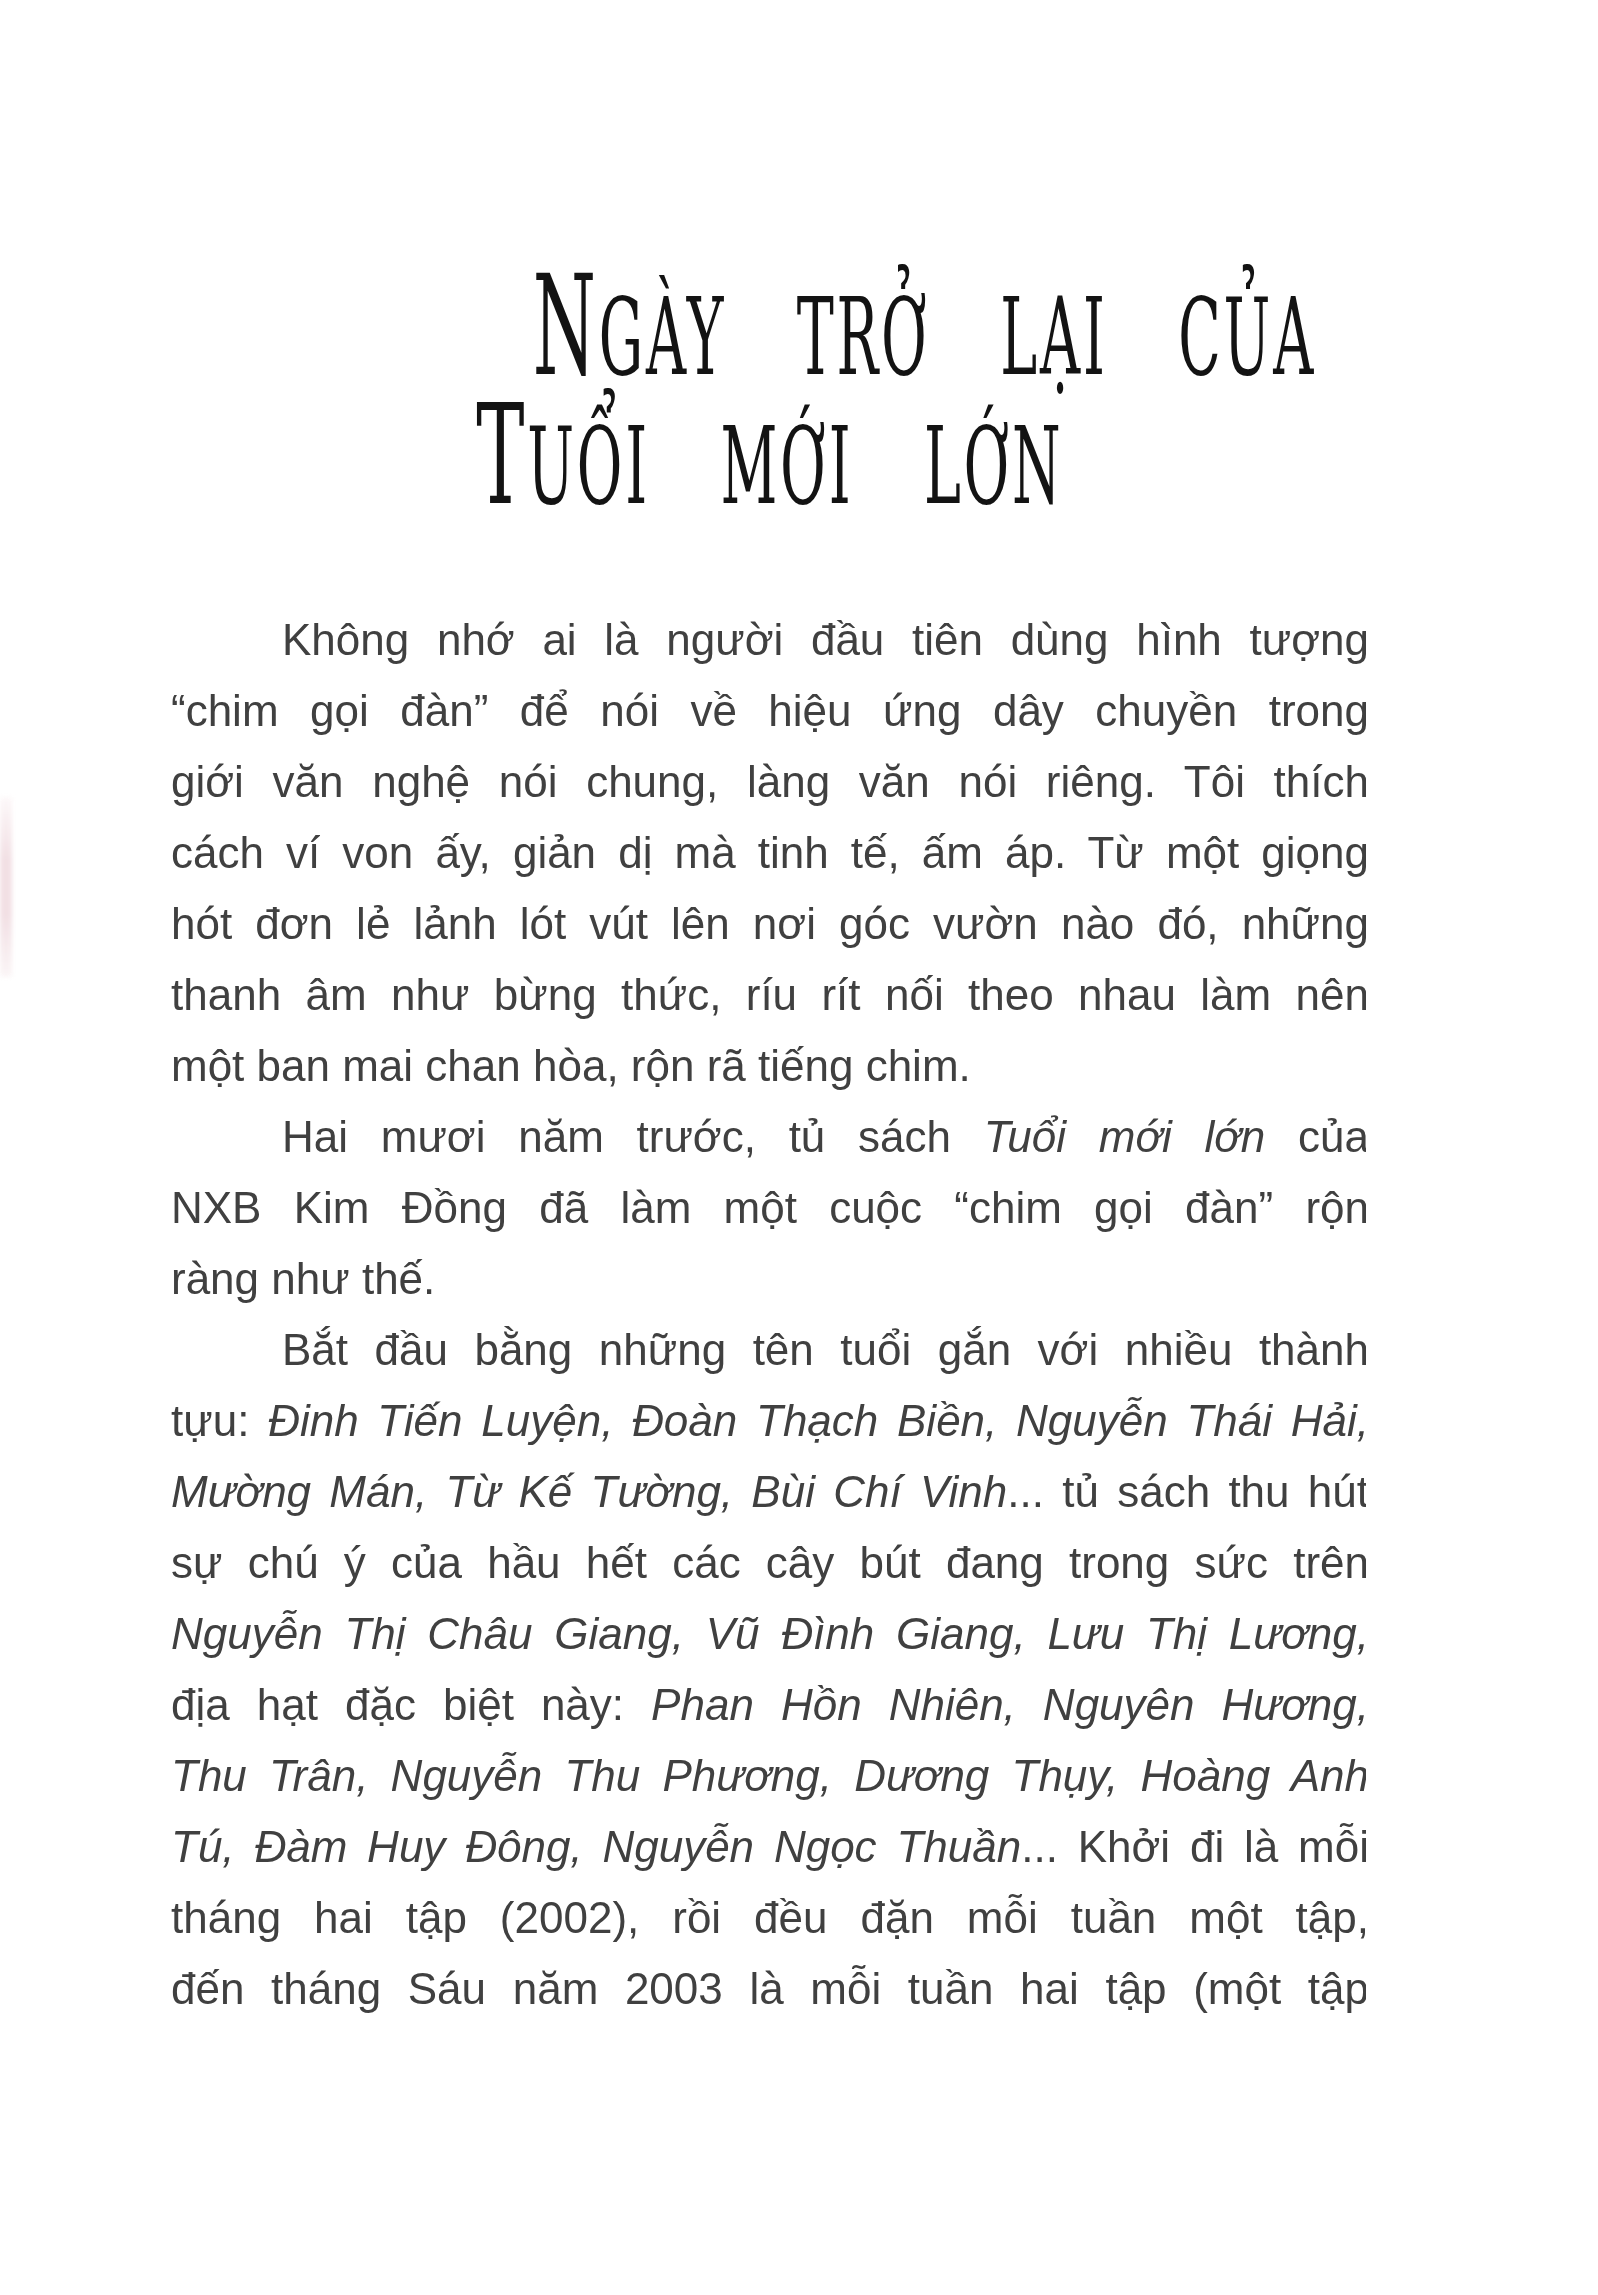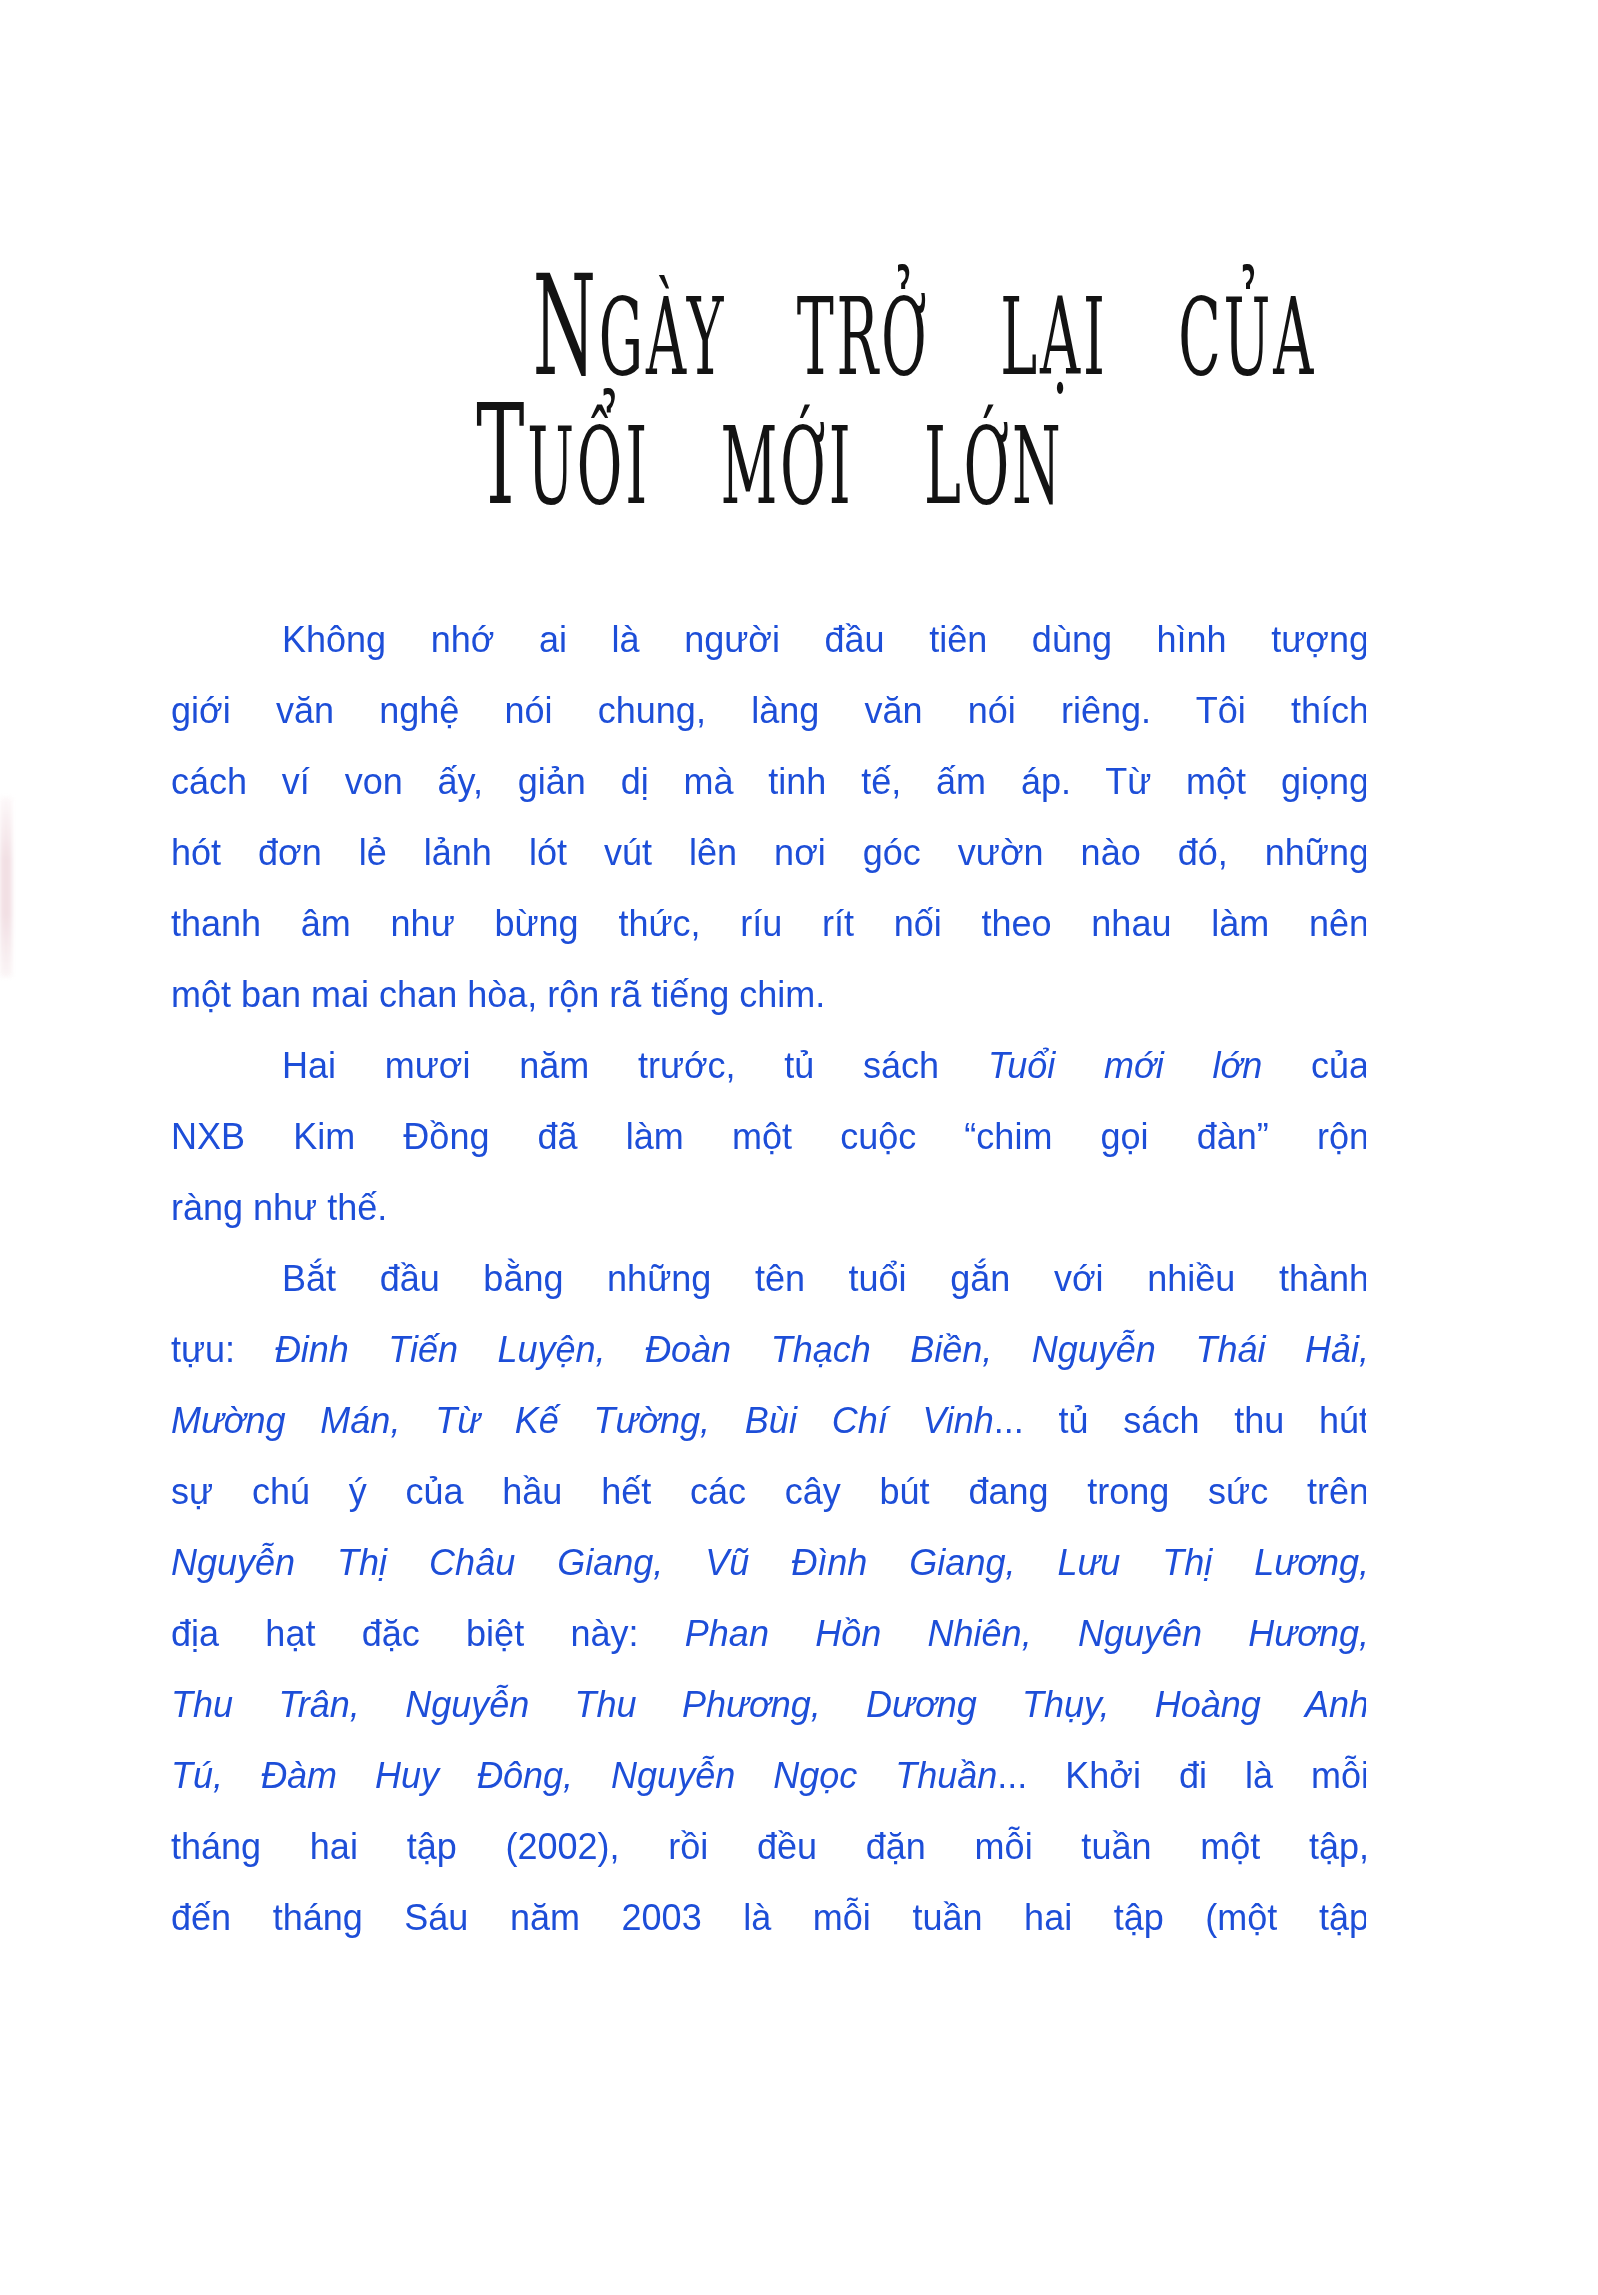--- a/index.html
+++ b/index.html
@@ -36,23 +36,23 @@
     white-space: nowrap;
   }
   .tl-inner::first-letter { font-size: 1.3em; }
 
   
   .body-block {
     position: absolute;
     top: 604px;
     left: 171px;
     width: 1198px;
-    font-size: 36px;
+    font-size: 44px;
     line-height: 71px;
-    color: #1d4ed8;
+    color: #404040;
   }
   .line {
     height: 71px;
     text-align: justify;
     text-align-last: justify;
   }
   .line.end { text-align-last: left; }
   .line.ind { text-indent: 111px; }
   .seg-i { font-style: italic; }
 
@@ -90,20 +90,21 @@
     <div class="title-line">
       <span class="tl-inner">NGÀY TRỞ LẠI CỦA</span>
     </div>
     <div class="title-line">
       <span class="tl-inner">TUỔI MỚI LỚN</span>
     </div>
   </div>
 
   <div class="body-block">
       <div class="line ind"><span class="seg-r">Không nhớ ai là người đầu tiên dùng hình tượng</span></div>
+      <div class="line"><span class="seg-r">“chim gọi đàn” để nói về hiệu ứng dây chuyền trong</span></div>
       <div class="line"><span class="seg-r">giới văn nghệ nói chung, làng văn nói riêng. Tôi thích</span></div>
       <div class="line"><span class="seg-r">cách ví von ấy, giản dị mà tinh tế, ấm áp. Từ một giọng</span></div>
       <div class="line"><span class="seg-r">hót đơn lẻ lảnh lót vút lên nơi góc vườn nào đó, những</span></div>
       <div class="line"><span class="seg-r">thanh âm như bừng thức, ríu rít nối theo nhau làm nên</span></div>
       <div class="line end"><span class="seg-r">một ban mai chan hòa, rộn rã tiếng chim.</span></div>
       <div class="line ind"><span class="seg-r">Hai mươi năm trước, tủ sách </span><span class="seg-i">Tuổi mới lớn</span><span class="seg-r"> của</span></div>
       <div class="line"><span class="seg-r">NXB Kim Đồng đã làm một cuộc “chim gọi đàn” rộn</span></div>
       <div class="line end"><span class="seg-r">ràng như thế.</span></div>
       <div class="line ind"><span class="seg-r">Bắt đầu bằng những tên tuổi gắn với nhiều thành</span></div>
       <div class="line"><span class="seg-r">tựu: </span><span class="seg-i">Đinh Tiến Luyện, Đoàn Thạch Biền, Nguyễn Thái Hải,</span></div>

